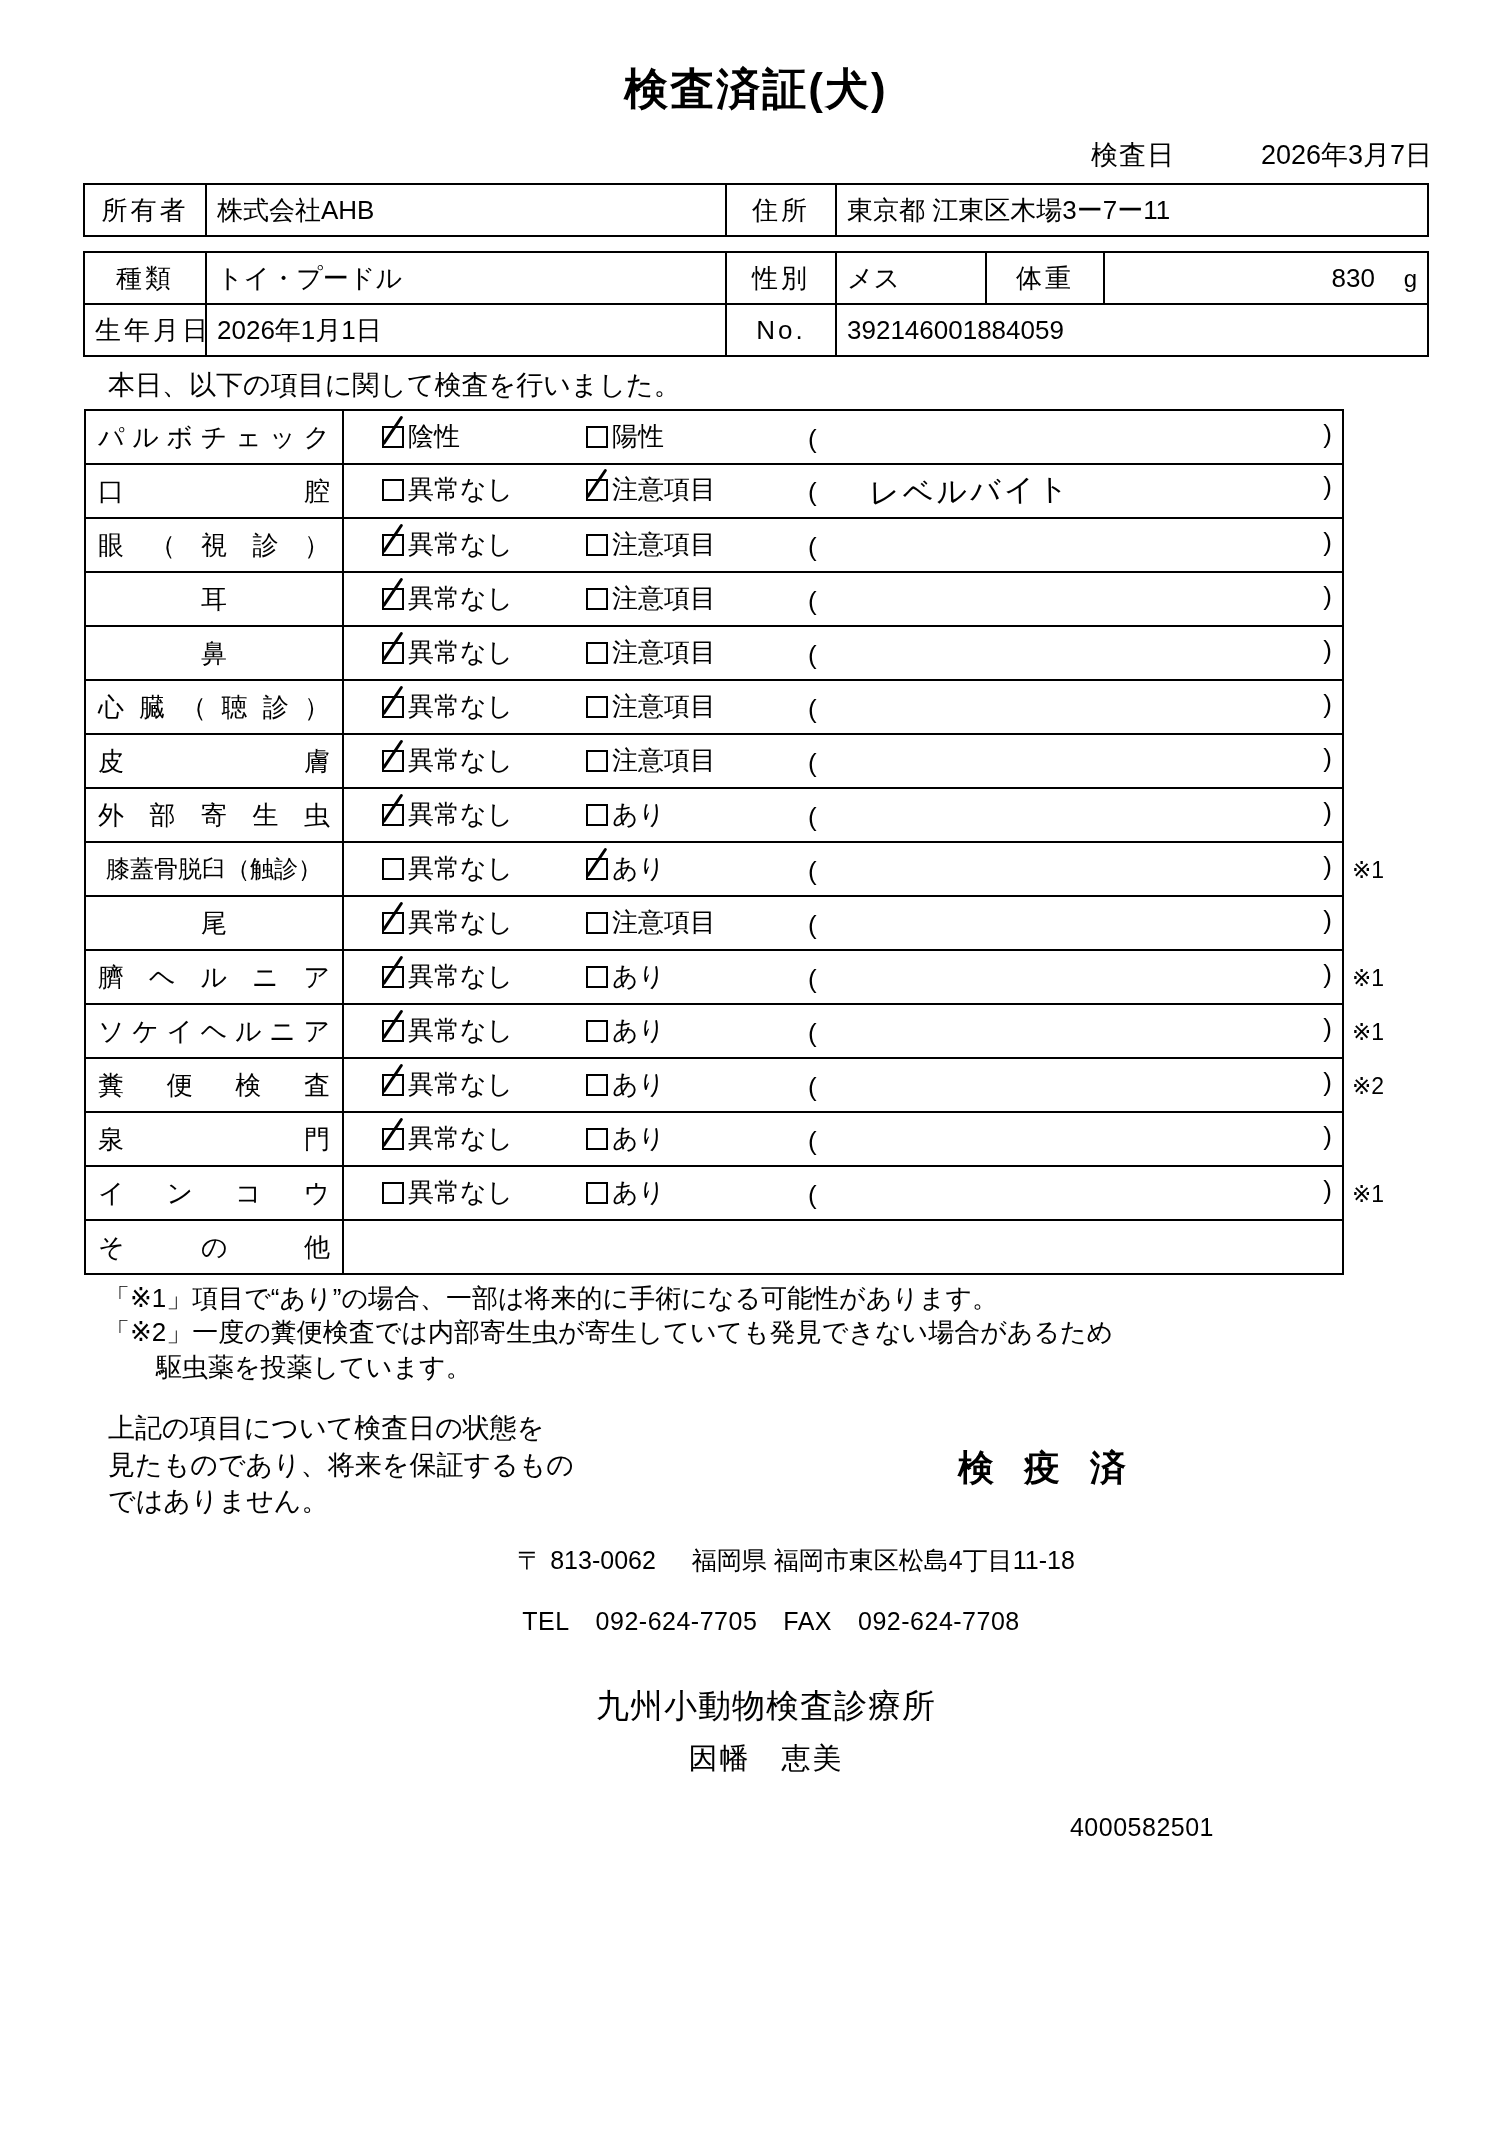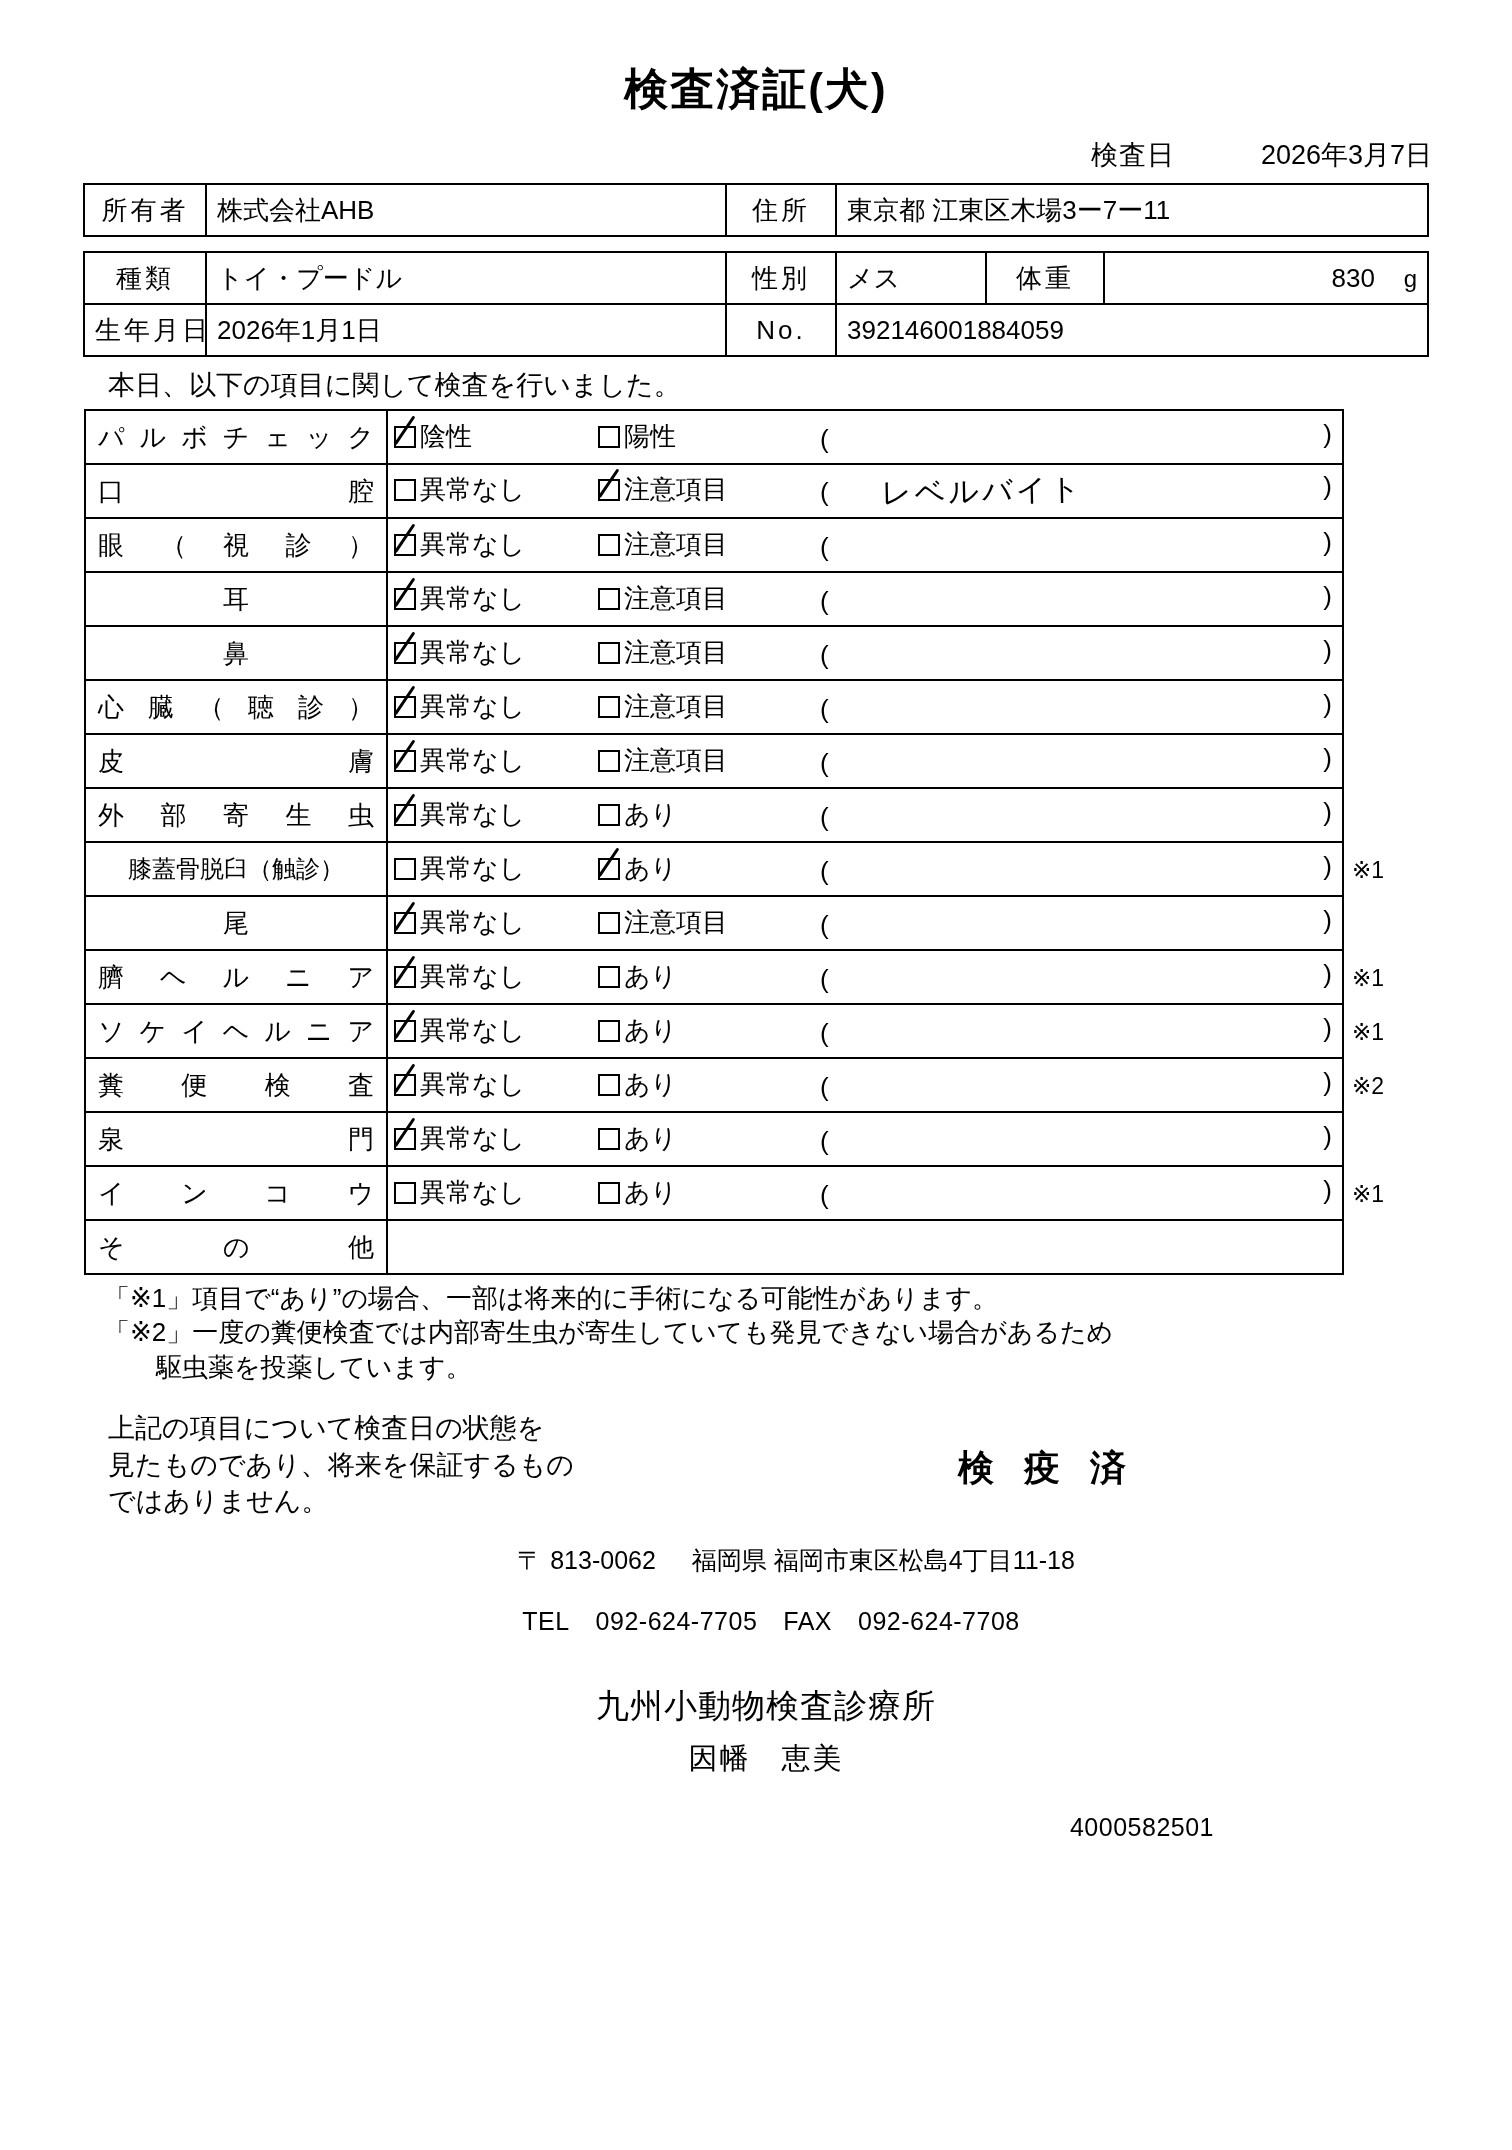--- a/index.html
+++ b/index.html
@@ -87,21 +87,21 @@
     width: 1260px;
   }
   .check-table td {
     border: 2px solid #000;
     height: 54px;
     font-size: 26px;
     padding: 2px 6px;
     vertical-align: middle;
   }
   td.item-name {
-    width: 302px;
+    width: 258px;
     text-align: justify;
     text-align-last: justify;
     padding-left: 12px;
     padding-right: 12px;
     white-space: nowrap;
     letter-spacing: 0;
   }
   td.item-name.tight {
     text-align-last: center;
     font-size: 24px;
@@ -134,21 +134,21 @@
     position: absolute;
     left: -1px;
     top: 15px;
     width: 34px;
     height: 2.6px;
     background: #000;
     transform: rotate(-56deg);
     transform-origin: left center;
     border-radius: 2px;
   }
-  .opt-a { width: 198px; }
+  .opt-a { width: 198px; margin-left: 32px; }
   .opt-b { width: 210px; }
   .paren-open { margin-left: 6px; }
   .paren-close { float: right; margin-right: 4px; }
   .note-hand {
     font-family: "DejaVu Sans", sans-serif;
     font-size: 30px;
     letter-spacing: 3px;
     margin-left: 52px;
     display: inline-block;
     transform: rotate(-1.2deg);

